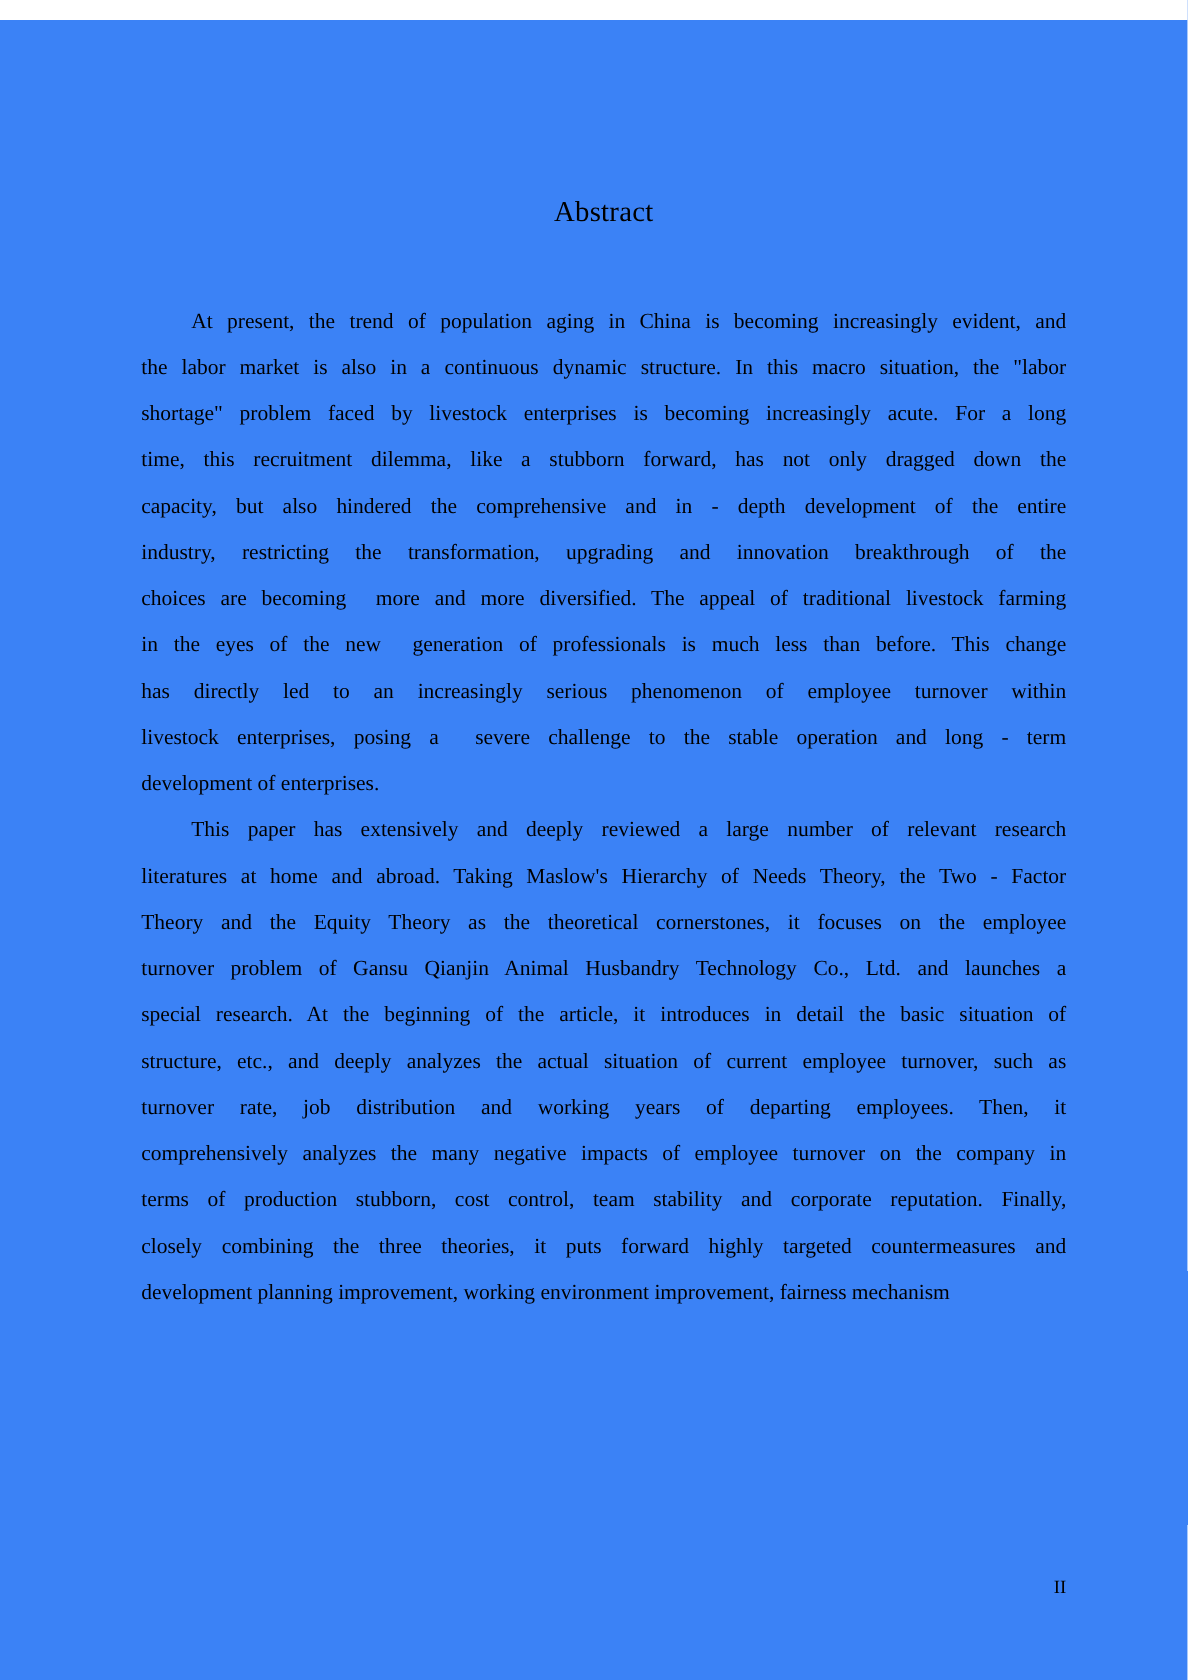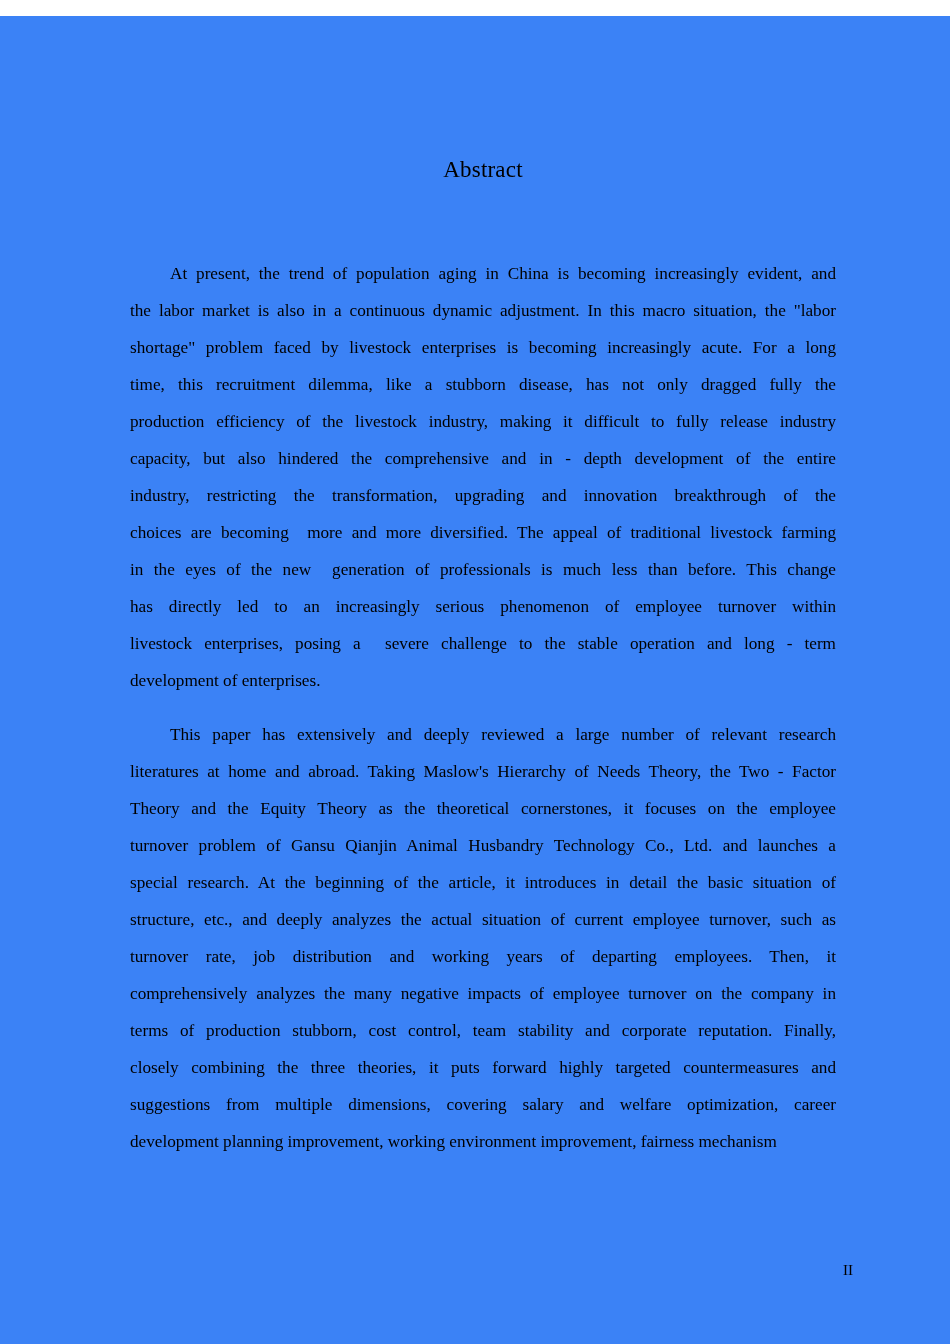--- a/index.html
+++ b/index.html
@@ -42,21 +42,21 @@
 
   
   .body-text {
     position: absolute;
     left: 113px;
     top: 222px;
     width: 740px;
   }
 
   .para {
-    margin: 17px;
+    margin: 0;
   }
 
   
   .tline {
     display: block;
     height: 37px;
     line-height: 37px;
     font-size: 17.2px;
     text-align: justify;
     text-align-last: justify;
@@ -87,43 +87,41 @@
 </head>
 <body>
 
 <div class="page">
 
   <h1 class="page-title">Abstract</h1>
 
   <div class="body-text">
     <div class="para">
         <span class="tline indent">At present, the trend of population aging in China is becoming increasingly evident, and</span>
-        <span class="tline">the labor market is also in a continuous dynamic adjustment. In this macro situation, the "labor</span>
+        <span class="tline">the labor market is also in a continuous dynamic structure. In this macro situation, the "labor</span>
         <span class="tline">shortage" problem faced by livestock enterprises is becoming increasingly acute. For a long</span>
-        <span class="tline">time, this recruitment dilemma, like a stubborn disease, has not only dragged fully the</span>
-        <span class="tline">production efficiency of the livestock industry, making it difficult to fully release industry</span>
+        <span class="tline">time, this recruitment dilemma, like a stubborn forward, has not only dragged down the</span>
         <span class="tline">capacity, but also hindered the comprehensive and in - depth development of the entire</span>
         <span class="tline">industry, restricting the transformation, upgrading and innovation breakthrough of the</span>
         <span class="tline">choices are becoming  more and more diversified. The appeal of traditional livestock farming</span>
         <span class="tline">in the eyes of the new  generation of professionals is much less than before. This change</span>
         <span class="tline">has directly led to an increasingly serious phenomenon of employee turnover within</span>
         <span class="tline">livestock enterprises, posing a  severe challenge to the stable operation and long - term</span>
         <span class="tline last">development of enterprises.</span>
       </div>
     <div class="para">
         <span class="tline indent">This paper has extensively and deeply reviewed a large number of relevant research</span>
         <span class="tline">literatures at home and abroad. Taking Maslow's Hierarchy of Needs Theory, the Two - Factor</span>
         <span class="tline">Theory and the Equity Theory as the theoretical cornerstones, it focuses on the employee</span>
         <span class="tline">turnover problem of Gansu Qianjin Animal Husbandry Technology Co., Ltd. and launches a</span>
         <span class="tline">special research. At the beginning of the article, it introduces in detail the basic situation of</span>
         <span class="tline">structure, etc., and deeply analyzes the actual situation of current employee turnover, such as</span>
         <span class="tline">turnover rate, job distribution and working years of departing employees. Then, it</span>
         <span class="tline">comprehensively analyzes the many negative impacts of employee turnover on the company in</span>
         <span class="tline">terms of production stubborn, cost control, team stability and corporate reputation. Finally,</span>
         <span class="tline">closely combining the three theories, it puts forward highly targeted countermeasures and</span>
-        <span class="tline">suggestions from multiple dimensions, covering salary and welfare optimization, career</span>
         <span class="tline last">development planning improvement, working environment improvement, fairness mechanism</span>
       </div>
   </div>
 
   <div class="page-footer">II</div>
 
 </div>
 
 </body></html>

